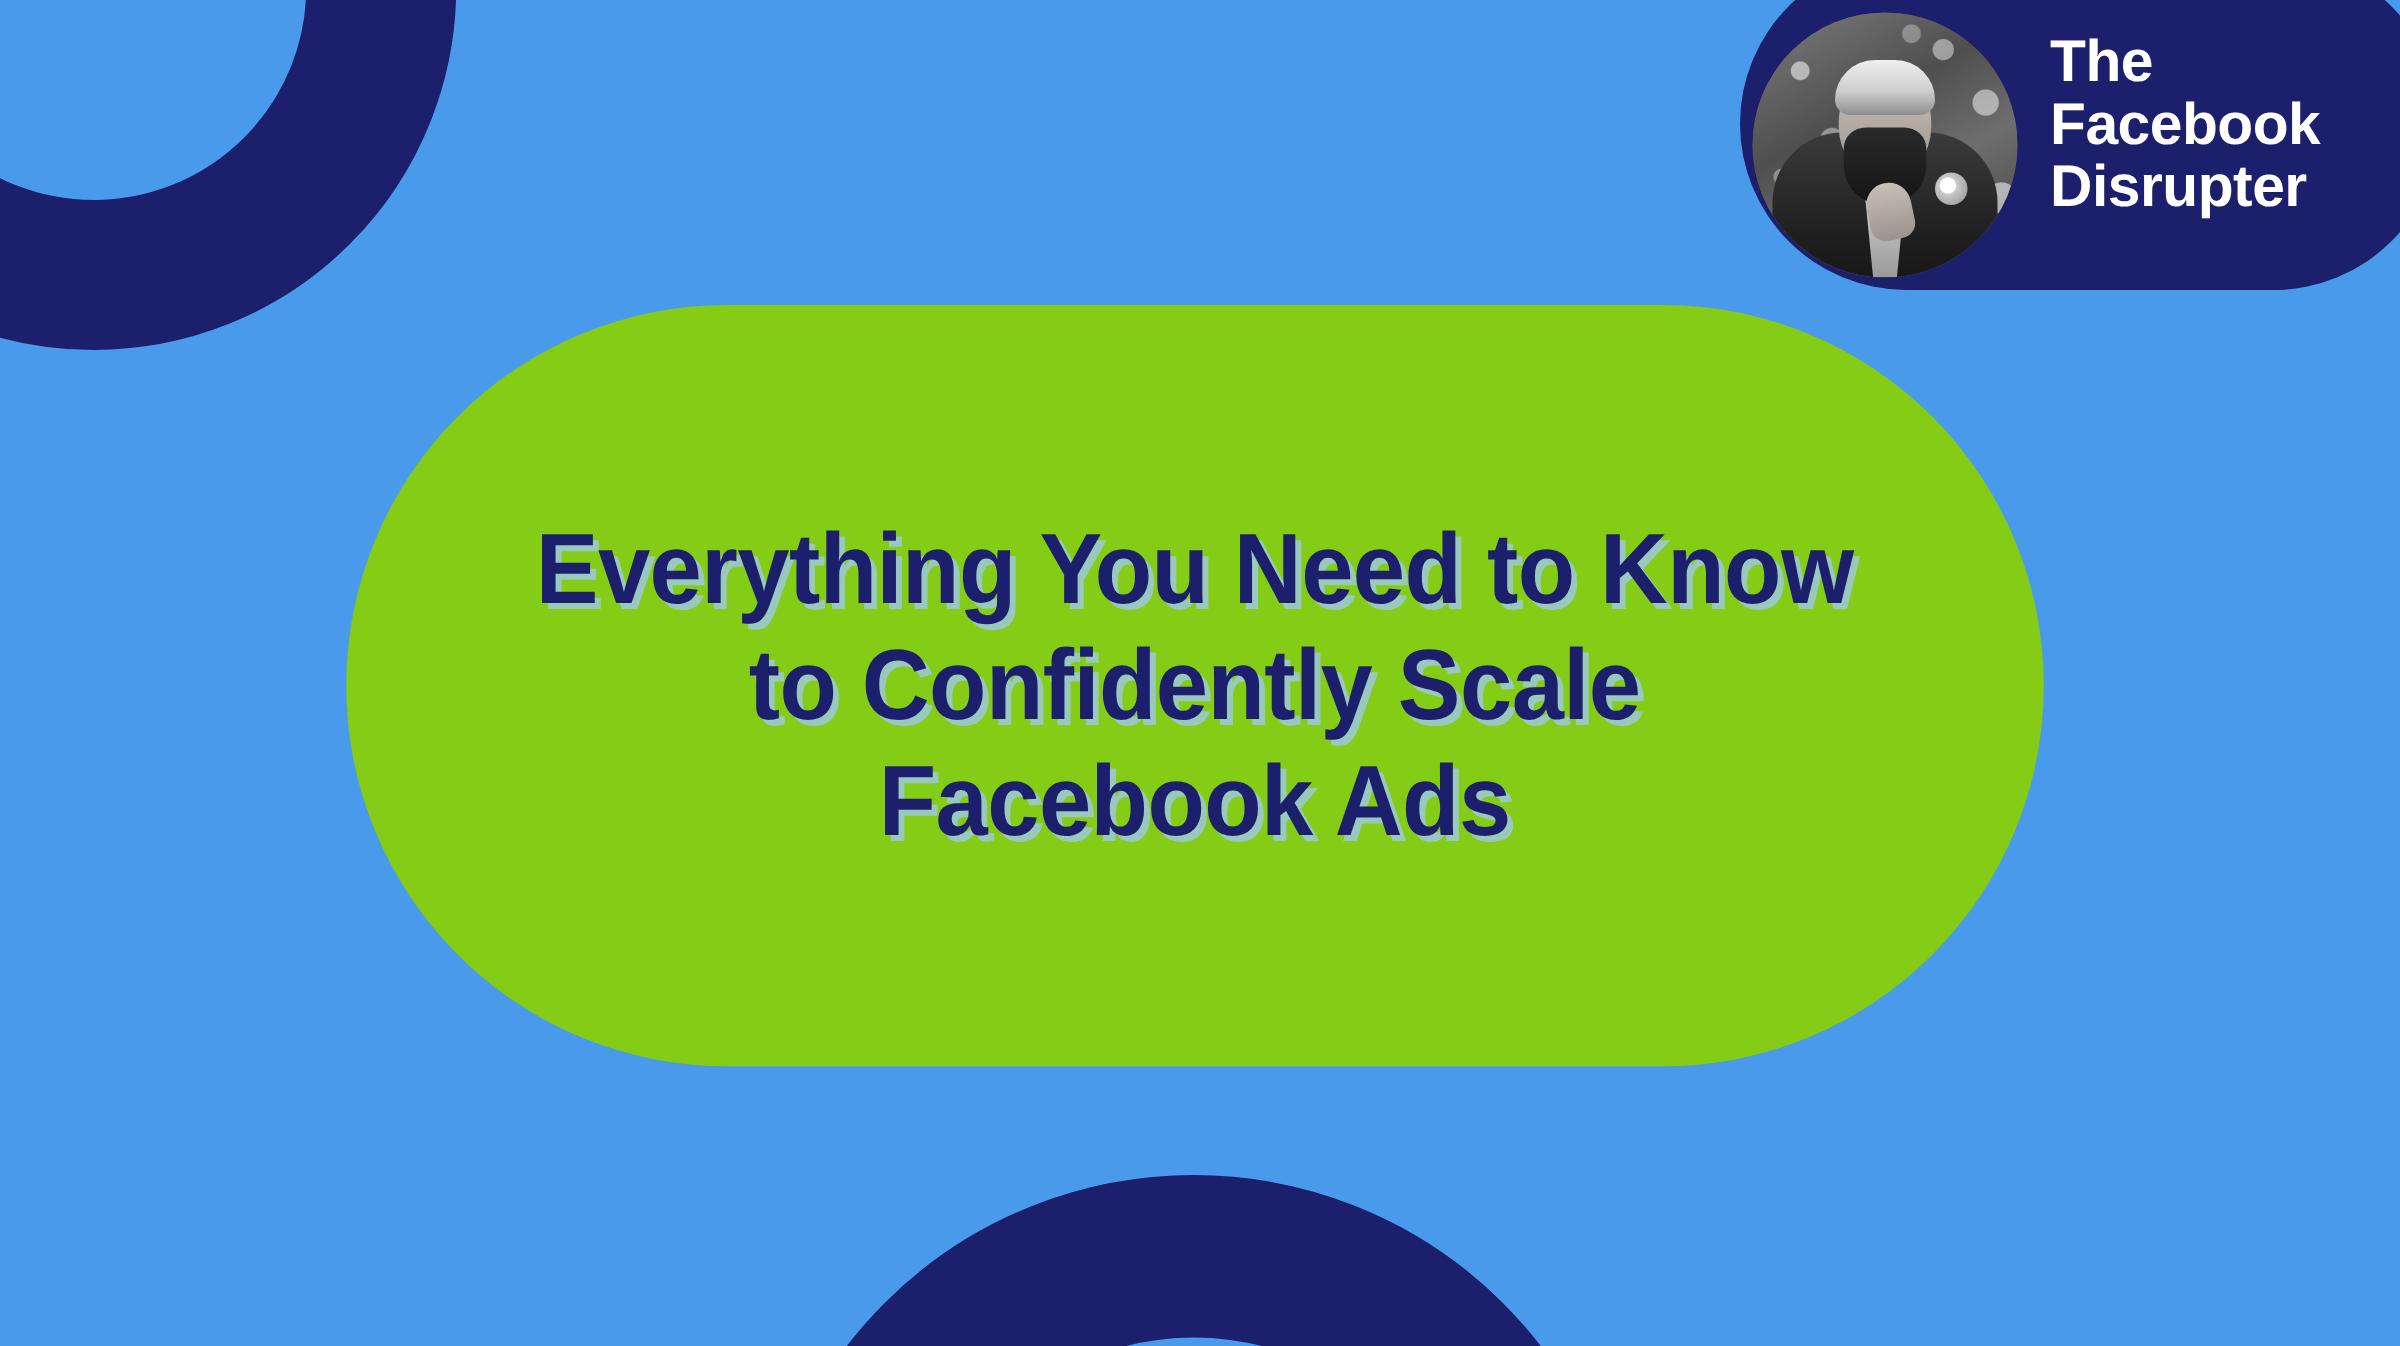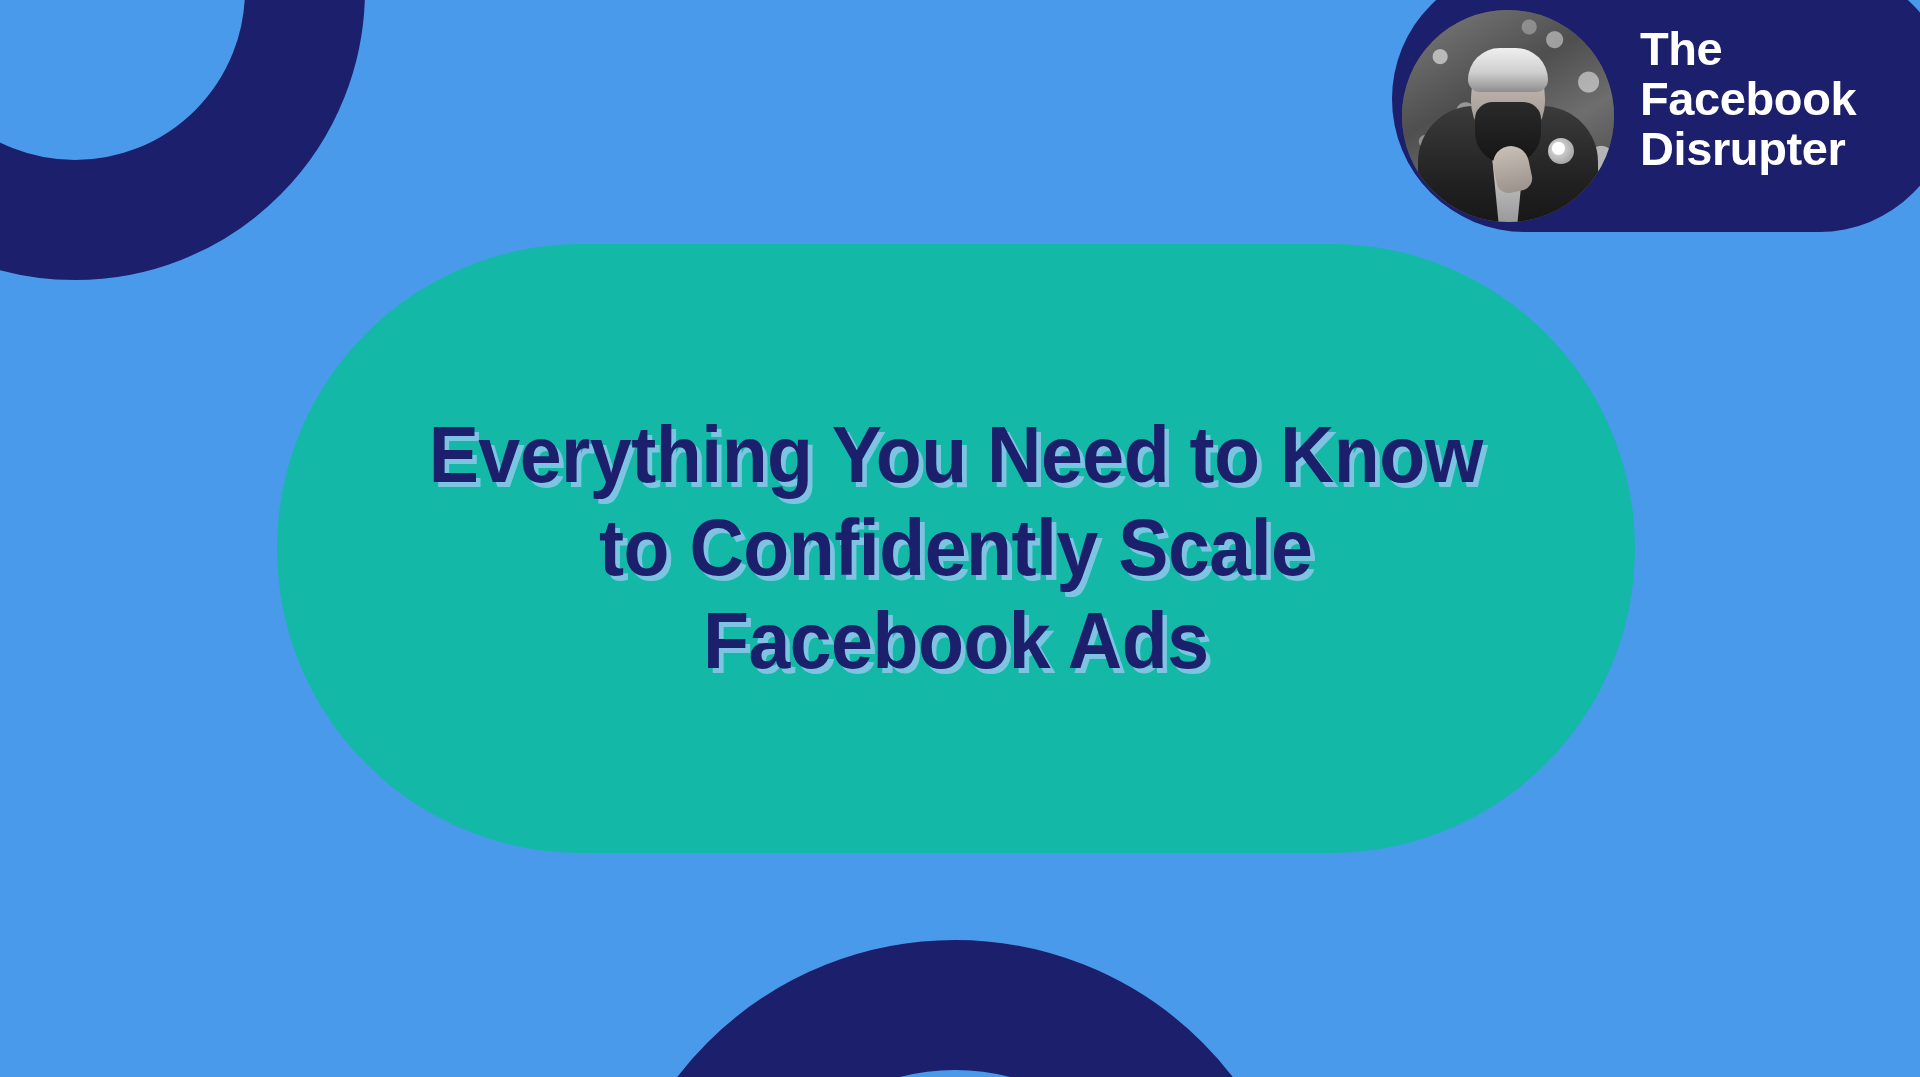--- a/index.html
+++ b/index.html
@@ -41,21 +41,21 @@
     border-width: 130px;
   }
 
   
   #title-card {
     position: absolute;
     left: 277px;
     top: 244px;
     width: 1358px;
     height: 609px;
-    background: #14b8a6;
+    background: #84cc16;
     border-radius: 305px;
     display: flex;
     align-items: center;
     justify-content: center;
     box-sizing: border-box;
     padding: 0 60px;
   }
   #slide-title {
     margin: 0;
     text-align: center;

